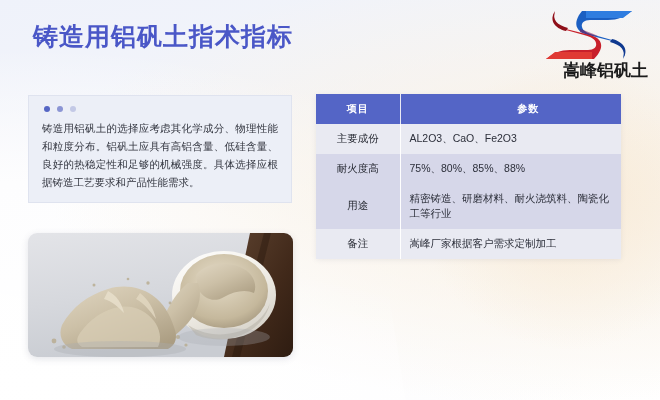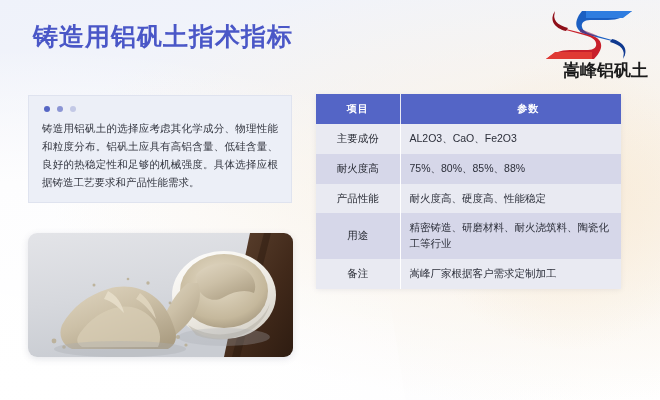--- a/index.html
+++ b/index.html
@@ -218,24 +218,20 @@
     </thead>
     <tbody>
       <tr class="even">
         <td class="k">主要成份</td>
         <td>AL2O3、CaO、Fe2O3</td>
       </tr>
       <tr class="odd">
         <td class="k">耐火度高</td>
         <td>75%、80%、85%、88%</td>
       </tr>
-      <tr class="even">
-        <td class="k">产品性能</td>
-        <td>耐火度高、硬度高、性能稳定</td>
-      </tr>
       <tr class="odd">
         <td class="k">用途</td>
         <td>精密铸造、研磨材料、耐火浇筑料、陶瓷化工等行业</td>
       </tr>
       <tr class="even">
         <td class="k">备注</td>
         <td>嵩峰厂家根据客户需求定制加工</td>
       </tr>
     </tbody>
   </table>

